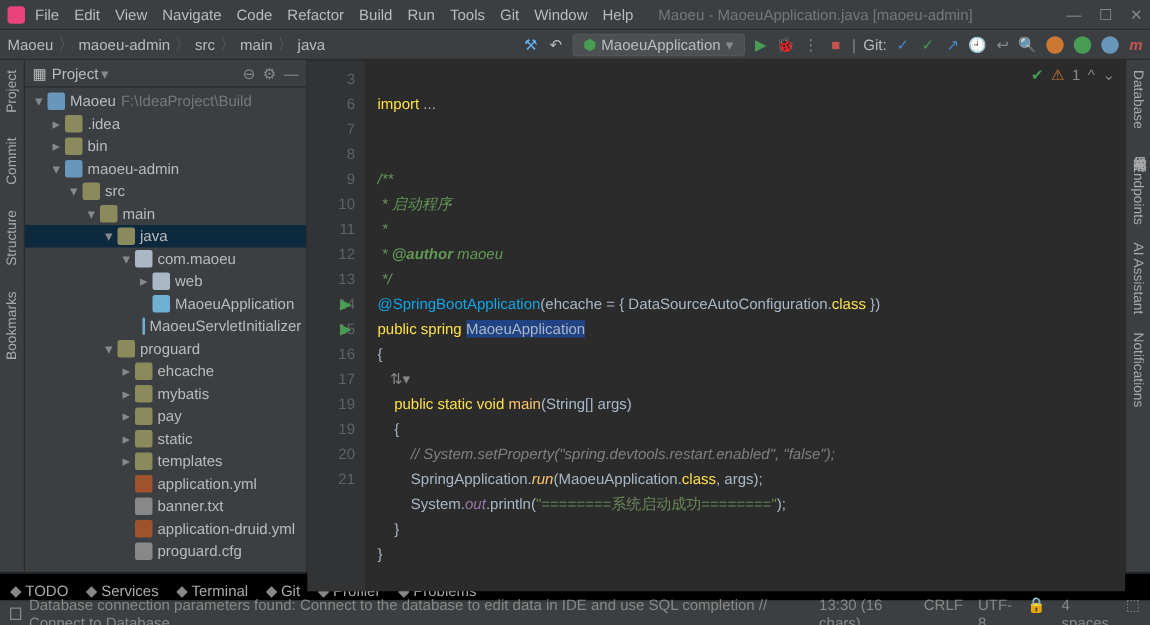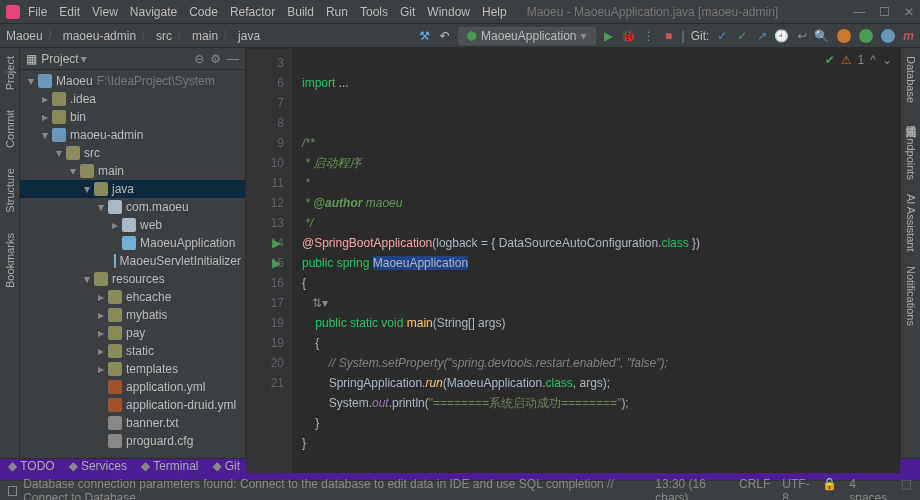--- a/index.html
+++ b/index.html
@@ -45,24 +45,24 @@
 .f-txt{background:#888}
 .f-xml{background:#cb7832}
 .tree .sel{background:#0d293e}
 .tree .lbl{color:#bbb}
 .tree .dim{color:#777}
 .editor{flex:1;display:flex;flex-direction:column;min-width:0}
 .tabs{height:24px;background:#3c3f41;display:flex;align-items:end;border-bottom:1px solid #2b2b2b;overflow:hidden}
 .code{flex:1;display:flex;background:#2b2b2b;font-family:"JetBrains Mono",Consolas,monospace;font-size:13px;position:relative}
 .gutter{width:46px;background:#313335;text-align:right;padding:4px 8px 0 0;color:#606366;line-height:20px}
 .lines{flex:1;padding:4px 0 0 10px;line-height:20px;white-space:pre}
-.k{color:#22c55e}.s{color:#6a8759}.c{color:#808080;font-style:italic}.a{color:#fca5a5}.t{color:#a9b7c6}.fn{color:#ffc66d}.dc{color:#629755;font-style:italic}.hi{background:#214283}
+.k{color:#fde047}.s{color:#6a8759}.c{color:#808080;font-style:italic}.a{color:#0ea5e9}.t{color:#a9b7c6}.fn{color:#ffc66d}.dc{color:#629755;font-style:italic}.hi{background:#214283}
 .status-top{position:absolute;top:4px;right:8px;display:flex;gap:6px;align-items:center;color:#888}
 .check{color:#499c54}
-.bottombar{height:22px;background:#4c1d95;border-top:1px solid #2b2b2b;display:flex;align-items:flex-start;padding:0 8px;gap:14px;color:#aaa}
+.bottombar{height:22px;background:#000000;border-top:1px solid #2b2b2b;display:flex;align-items:flex-end;padding:0 8px;gap:14px;color:#aaa}
 .bottombar .r{margin-left:auto;display:flex;gap:12px}
 .hint{height:20px;background:#3c3f41;display:flex;align-items:center;padding:0 8px;color:#888;border-top:1px solid #323232}
 .hint .r{margin-left:auto;display:flex;gap:12px}
 .sq{display:inline-block;width:10px;height:10px;border:1px solid #888}
 </style>
 </head>
 <body>
 
 <div class="titlebar">
   <div class="logo"></div>
@@ -145,21 +145,21 @@
           <span>⊖</span>
           <span>⚙</span>
           <span>—</span>
         </div>
     </div>
     <div class="tree" id="tree">
         <div class="node" style="padding-left: 6px;">
           <span class="chev">▾</span>
           <span class="fico f-mod"></span>
           <span class="lbl">Maoeu</span>
-          <span class="dim" style="margin-left:4px">F:\IdeaProject\System</span>
+          <span class="dim" style="margin-left:4px">F:\IdeaProject\Build</span>
         </div>
         <div class="node" style="padding-left: 20px;">
           <span class="chev">▸</span>
           <span class="fico f-folder"></span>
           <span class="lbl">.idea</span>
         </div>
         <div class="node" style="padding-left: 20px;">
           <span class="chev">▸</span>
           <span class="fico f-folder"></span>
           <span class="lbl">bin</span>
@@ -200,21 +200,21 @@
           <span class="lbl">MaoeuApplication</span>
         </div>
         <div class="node" style="padding-left: 90px;">
           <span class="chev"></span>
           <span class="fico f-java"></span>
           <span class="lbl">MaoeuServletInitializer</span>
         </div>
         <div class="node" style="padding-left: 62px;">
           <span class="chev">▾</span>
           <span class="fico f-res"></span>
-          <span class="lbl">resources</span>
+          <span class="lbl">proguard</span>
         </div>
         <div class="node" style="padding-left: 76px;">
           <span class="chev">▸</span>
           <span class="fico f-folder"></span>
           <span class="lbl">ehcache</span>
         </div>
         <div class="node" style="padding-left: 76px;">
           <span class="chev">▸</span>
           <span class="fico f-folder"></span>
           <span class="lbl">mybatis</span>
@@ -234,27 +234,27 @@
           <span class="fico f-folder"></span>
           <span class="lbl">templates</span>
         </div>
         <div class="node" style="padding-left: 76px;">
           <span class="chev"></span>
           <span class="fico f-yml"></span>
           <span class="lbl">application.yml</span>
         </div>
         <div class="node" style="padding-left: 76px;">
           <span class="chev"></span>
+          <span class="fico f-txt"></span>
+          <span class="lbl">banner.txt</span>
+        </div>
+        <div class="node" style="padding-left: 76px;">
+          <span class="chev"></span>
           <span class="fico f-yml"></span>
           <span class="lbl">application-druid.yml</span>
-        </div>
-        <div class="node" style="padding-left: 76px;">
-          <span class="chev"></span>
-          <span class="fico f-txt"></span>
-          <span class="lbl">banner.txt</span>
         </div>
         <div class="node" style="padding-left: 76px;">
           <span class="chev"></span>
           <span class="fico f-txt"></span>
           <span class="lbl">proguard.cfg</span>
         </div>
       </div>
   </div>
   <div class="editor">
     <div class="tabs" id="tabs"></div>
@@ -290,21 +290,21 @@
         </div>
       <div class="lines">
 <span class="k">import </span><span class="t">...</span>
 
 
 <span class="dc">/**</span>
 <span class="dc"> * 启动程序</span>
 <span class="dc"> *</span>
 <span class="dc"> * </span><span class="dc" style="font-weight:bold">@author</span><span class="dc"> maoeu</span>
 <span class="dc"> */</span>
-<span class="a">@SpringBootApplication</span><span class="t">(logback = { DataSourceAutoConfiguration.</span><span class="k">class</span><span class="t"> })</span>
+<span class="a">@SpringBootApplication</span><span class="t">(ehcache = { DataSourceAutoConfiguration.</span><span class="k">class</span><span class="t"> })</span>
 <span class="k">public spring </span><span class="t hi">MaoeuApplication</span>
 <span class="t">{</span>
    <span style="color:#888">⇅▾</span>
 <span class="k">    public static void </span><span class="fn">main</span><span class="t">(String[] args)</span>
 <span class="t">    {</span>
 <span class="c">        // System.setProperty("spring.devtools.restart.enabled", "false");</span>
 <span class="t">        SpringApplication.</span><span class="fn" style="font-style:italic">run</span><span class="t">(MaoeuApplication.</span><span class="k">class</span><span class="t">, args);</span>
 <span class="t">        System.</span><span style="color:#9876aa;font-style:italic">out</span><span class="t">.println(</span><span class="s">"========系统启动成功========"</span><span class="t">);</span>
 <span class="t">    }</span>
 <span class="t">}</span>

